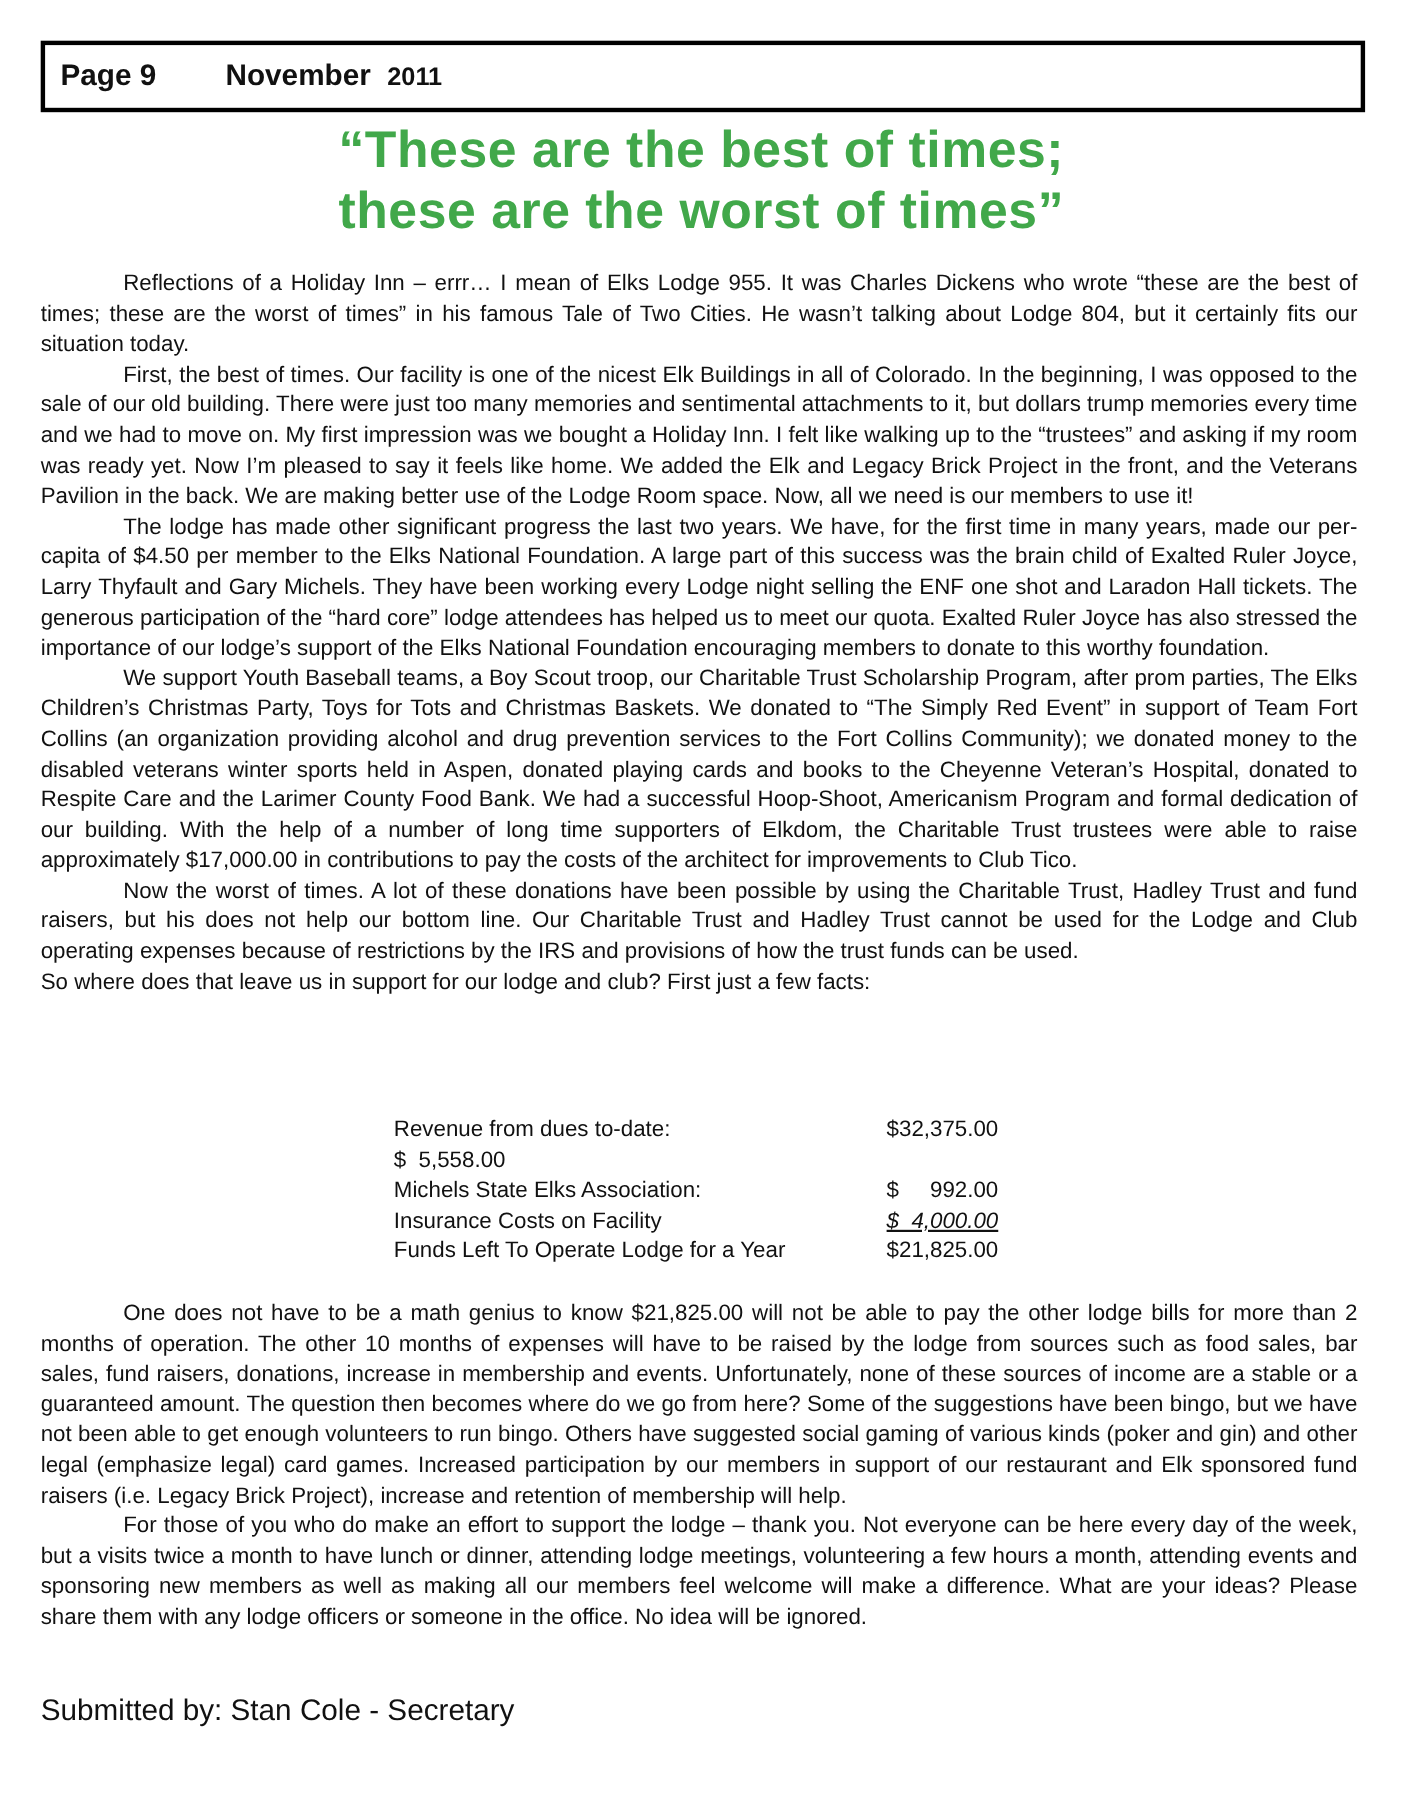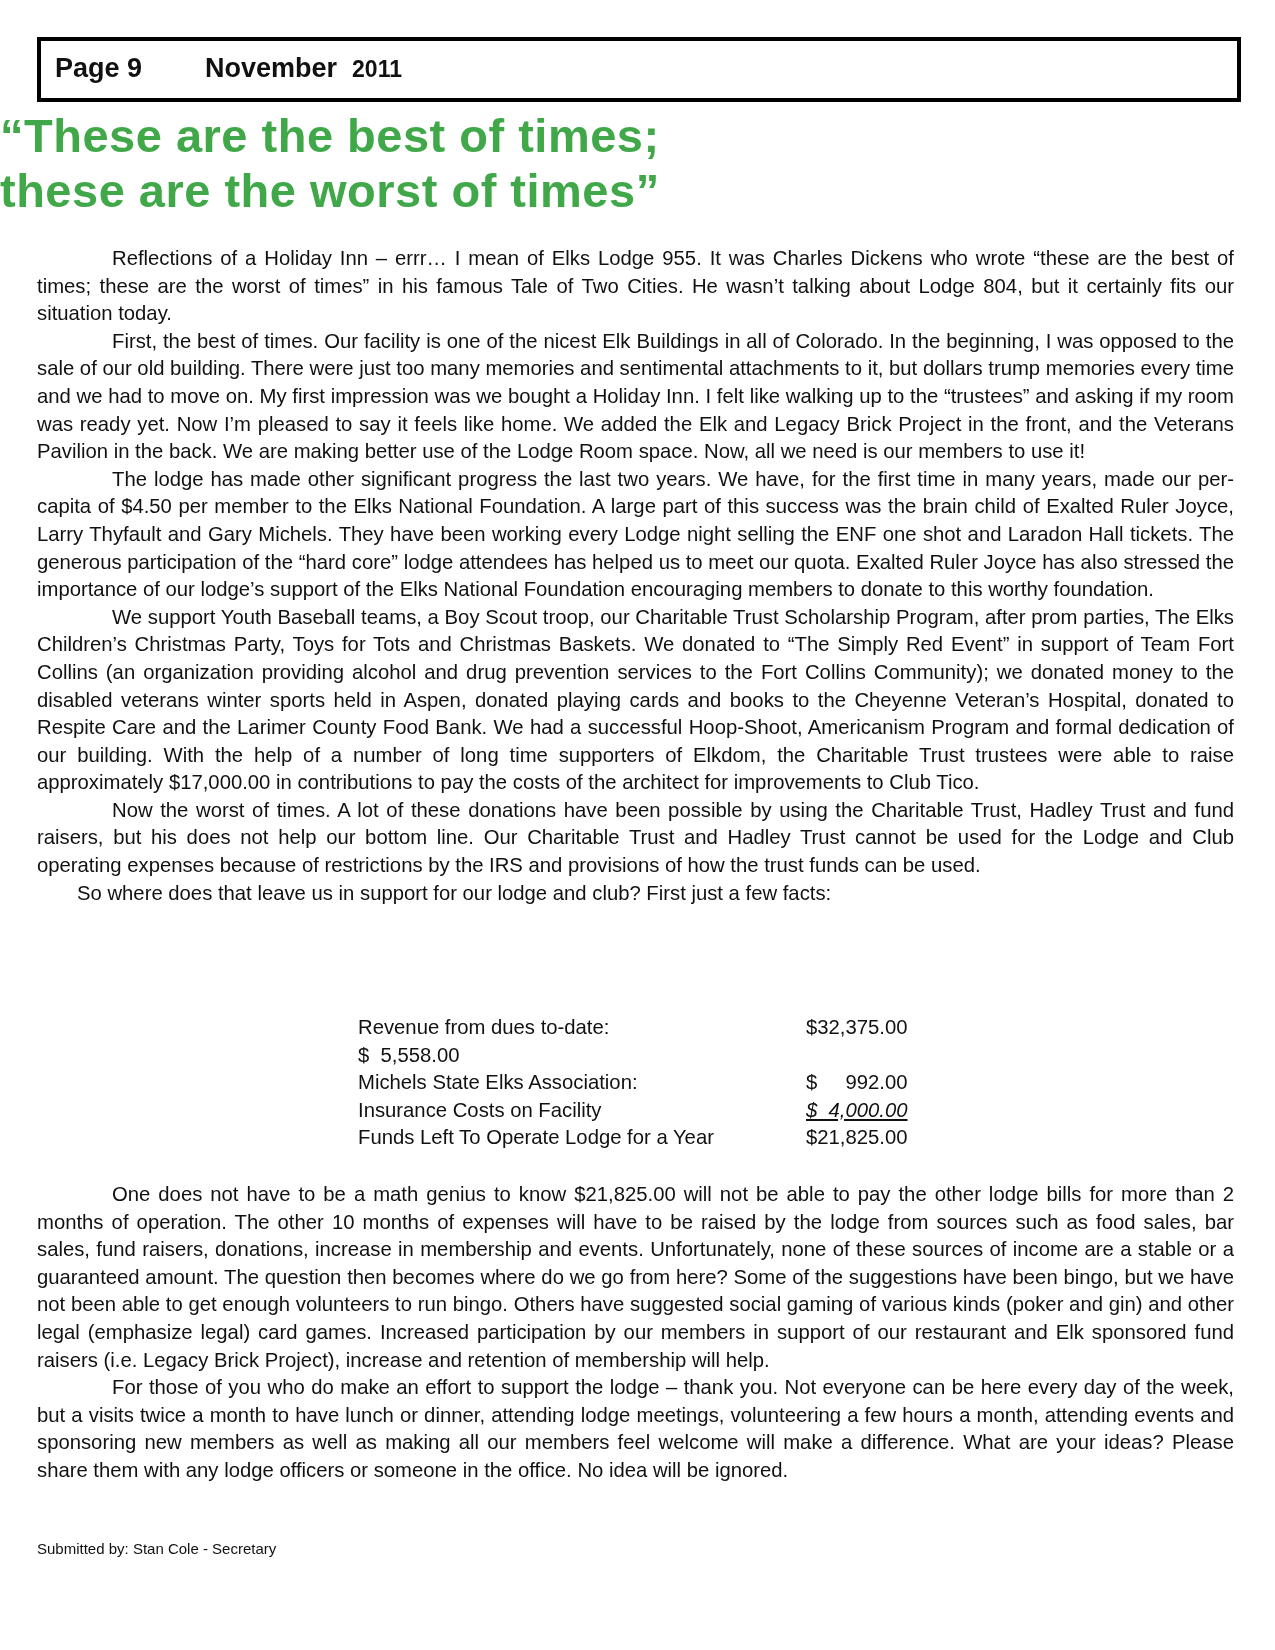--- a/index.html
+++ b/index.html
@@ -3,36 +3,36 @@
 <meta charset="utf-8">
 <style>
   html, body { margin:0; padding:0; background:#ffffff; }
   body { width:1275px; height:1650px; position:relative; overflow:hidden;
          font-family:"Liberation Sans", sans-serif; color:#111; }
   .header-box { position:absolute; left:37px; top:37px; width:1196px; height:57px;
                 border:4px solid #000; box-sizing:content-box; }
   .header-page { position:absolute; left:14px; top:12px; font-weight:bold; font-size:27px; }
   .header-date { position:absolute; left:164px; top:12px; font-weight:bold; font-size:27px; }
   .header-date .yr { font-size:23px; }
-  .title { position:absolute; left:0; width:1275px; top:108px; text-align:left;
+  .title { position:absolute; left:0; width:1275px; top:108px; text-align:center;
            color:#41a84a; font-weight:bold; font-size:47px; line-height:55px;
            letter-spacing:0.5px; }
   .body { position:absolute; left:37px; width:1197px; top:245px;
           font-size:20.3px; line-height:27.6px; text-align:justify; }
   .body p { margin:0; text-indent:75px; }
-  .body p.noindent { text-indent:0;margin-left:40px; }
+  .body p.noindent { text-indent:0; }
   .facts { position:absolute; left:358px; top:1014px; font-size:20.3px; line-height:27.6px; }
   .fact-row { display:flex;align-items:center; }
   .fact-label { width:448px; }
   .fact-value { width:120px; white-space:pre; }
   .fact-value.ul { text-decoration:underline;font-style:italic; }
   .body2 { position:absolute; left:37px; width:1197px; top:1181px;
            font-size:20.3px; line-height:27.6px; text-align:justify; }
   .body2 p { margin:0; text-indent:75px; }
-  .sign { position:absolute; left:37px; top:1540px; font-size:15px; }
+  .sign { position:absolute; left:37px; top:1540px; font-size:27px; }
 </style>
 </head>
 <body>
 
 <div class="header-box">
   <span class="header-page">Page 9</span>
   <span class="header-date"><span>November</span>&nbsp;&nbsp;<span class="yr">2011</span></span>
 </div>
 
 <div class="title">

